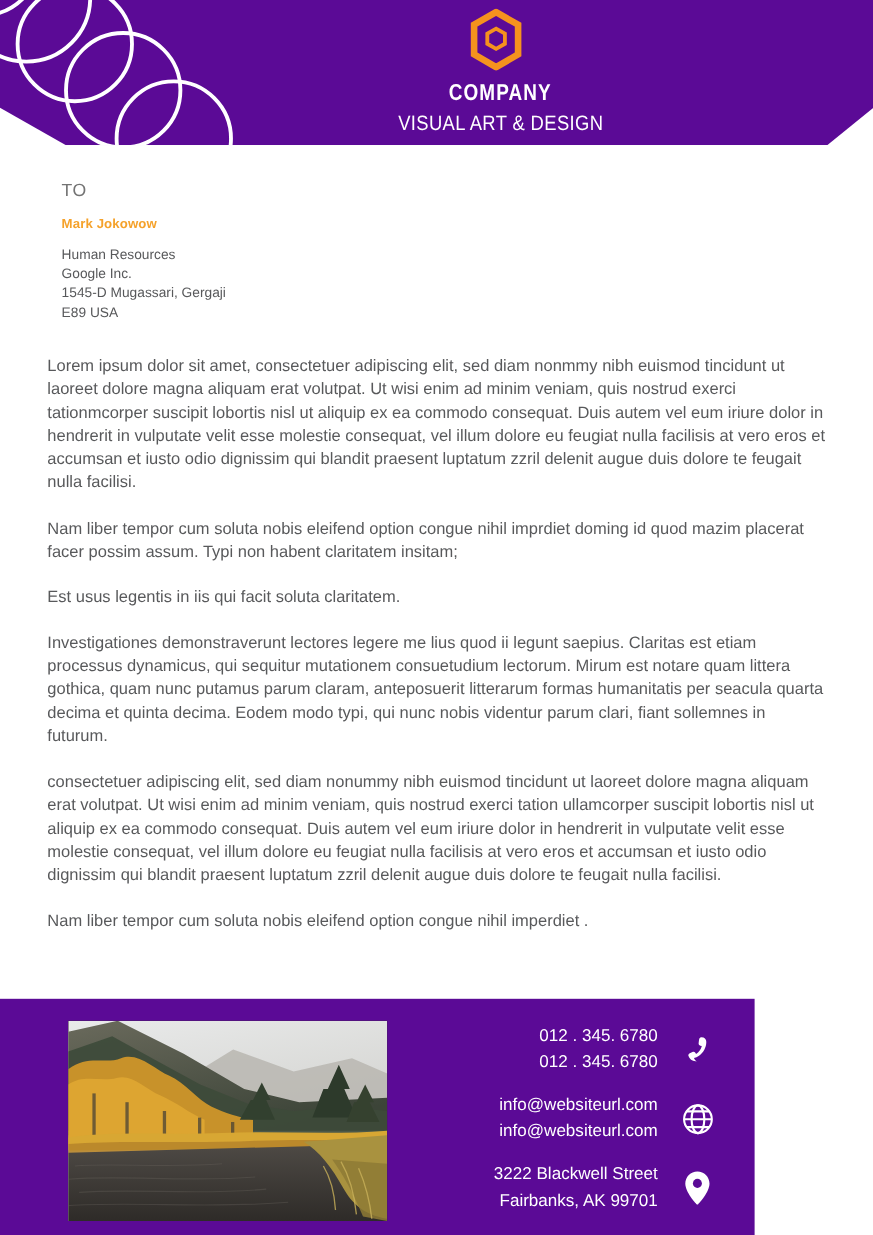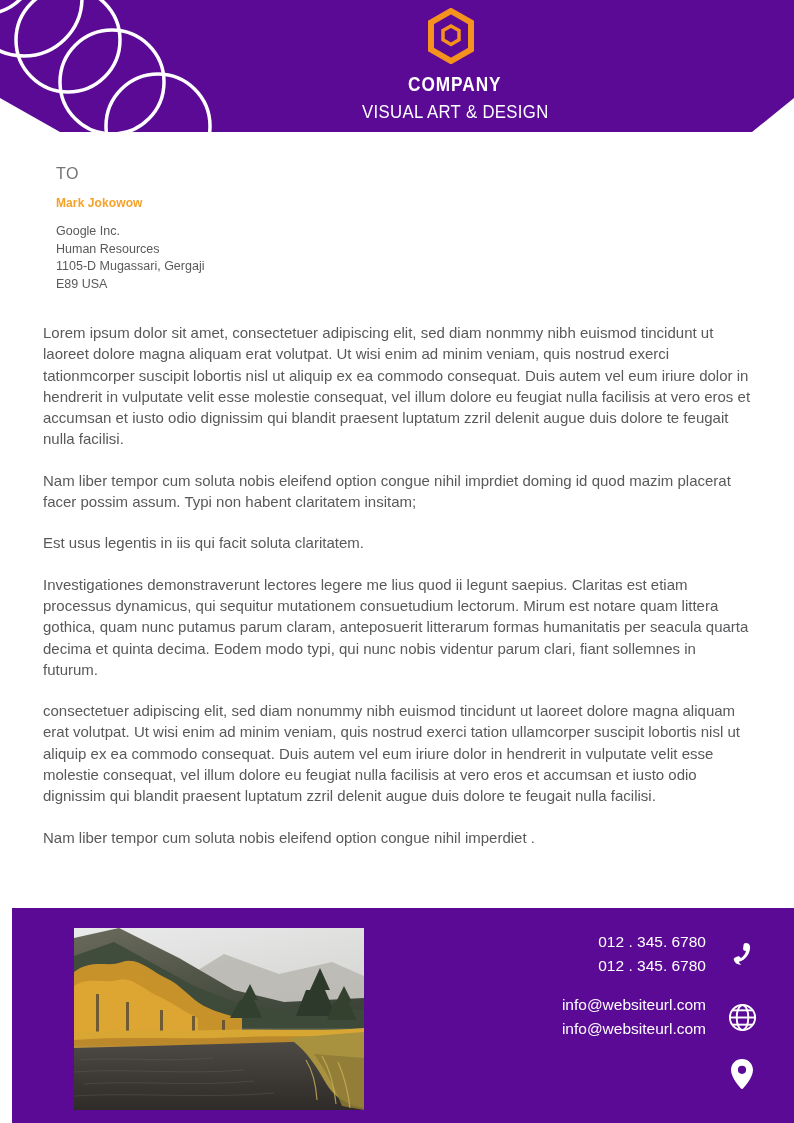--- a/index.html
+++ b/index.html
@@ -119,24 +119,23 @@
     color: #58595b;
     text-align: left;
   }
   .letter-body p:last-child { margin-bottom: 0; }
 
   
   .footer {
     position: absolute;
     left: 0;
     top: 908px;
-    width: 782px;
+    width: 686px;
     height: 215px;
     background: #5B0A96;
-    margin-left: 12px;
   }
   .footer-photo {
     position: absolute;
     left: 62px;
     top: 20px;
     width: 290px;
     height: 182px;
     overflow: hidden;
     background: #2d2a27;
   }
@@ -200,23 +199,23 @@
     </div>
     <div class="brand-name">COMPANY</div>
     <div class="brand-tagline">VISUAL ART &amp; DESIGN</div>
   </div>
 </div>
 
 <div class="recipient">
   <div class="to-label">TO</div>
   <div class="recipient-name">Mark Jokowow</div>
   <div class="recipient-address">
+    <div>Human Resources</div>
     <div>Google Inc.</div>
-    <div>Human Resources</div>
-    <div>1105-D Mugassari, Gergaji</div>
+    <div>1545-D Mugassari, Gergaji</div>
     <div>E89 USA</div>
   </div>
 </div>
 
 <div class="letter-body">
   <p>Lorem ipsum dolor sit amet, consectetuer adipiscing elit, sed diam nonmmy nibh euismod tincidunt ut laoreet dolore magna aliquam erat volutpat. Ut wisi enim ad minim veniam, quis nostrud exerci tationmcorper suscipit lobortis nisl ut aliquip ex ea commodo consequat. Duis autem vel eum iriure dolor in hendrerit in vulputate velit esse molestie consequat, vel illum dolore eu feugiat nulla facilisis at vero eros et accumsan et iusto odio dignissim qui blandit praesent luptatum zzril delenit augue duis dolore te feugait nulla facilisi.</p>
   <p>Nam liber tempor cum soluta nobis eleifend option congue nihil imprdiet doming id quod mazim placerat facer possim assum. Typi non habent claritatem insitam;</p>
   <p>Est usus legentis in iis qui facit soluta claritatem.</p>
   <p>Investigationes demonstraverunt lectores legere me lius quod ii legunt saepius. Claritas est etiam processus dynamicus, qui sequitur mutationem consuetudium lectorum. Mirum est notare quam littera gothica, quam nunc putamus parum claram, anteposuerit litterarum formas humanitatis per seacula quarta decima et quinta decima. Eodem modo typi, qui nunc nobis videntur parum clari, fiant sollemnes in futurum.</p>
   <p>consectetuer adipiscing elit, sed diam nonummy nibh euismod tincidunt ut laoreet dolore magna aliquam erat volutpat. Ut wisi enim ad minim veniam, quis nostrud exerci tation ullamcorper suscipit lobortis nisl ut aliquip ex ea commodo consequat. Duis autem vel eum iriure dolor in hendrerit in vulputate velit esse molestie consequat, vel illum dolore eu feugiat nulla facilisis at vero eros et accumsan et iusto odio dignissim qui blandit praesent luptatum zzril delenit augue duis dolore te feugait nulla facilisi.</p>
@@ -318,20 +317,24 @@
             <ellipse cx="16" cy="16" rx="6" ry="13"></ellipse>
             <line x1="3" y1="16" x2="29" y2="16"></line>
             <line x1="5.2" y1="8.6" x2="26.8" y2="8.6"></line>
             <line x1="5.2" y1="23.4" x2="26.8" y2="23.4"></line>
           </g>
         </svg>
       </div>
     </div>
 
     <div class="contact-row">
+      <div class="contact-text">
+        <div>3222 Blackwell Street</div>
+        <div>Fairbanks, AK 99701</div>
+      </div>
       <div class="contact-icon">
         <svg width="26" height="32" viewBox="0 0 26 32" aria-hidden="true">
           <path d="M13 1C6.9 1 2 5.9 2 12c0 7.8 9.4 17.9 10.3 18.8 0.4 0.4 1 0.4 1.4 0
                    C14.6 29.9 24 19.8 24 12 24 5.9 19.1 1 13 1z" fill="#ffffff"></path>
           <circle cx="13" cy="11.8" r="4.1" fill="#5B0A96"></circle>
         </svg>
       </div>
     </div>
 
   </div>

